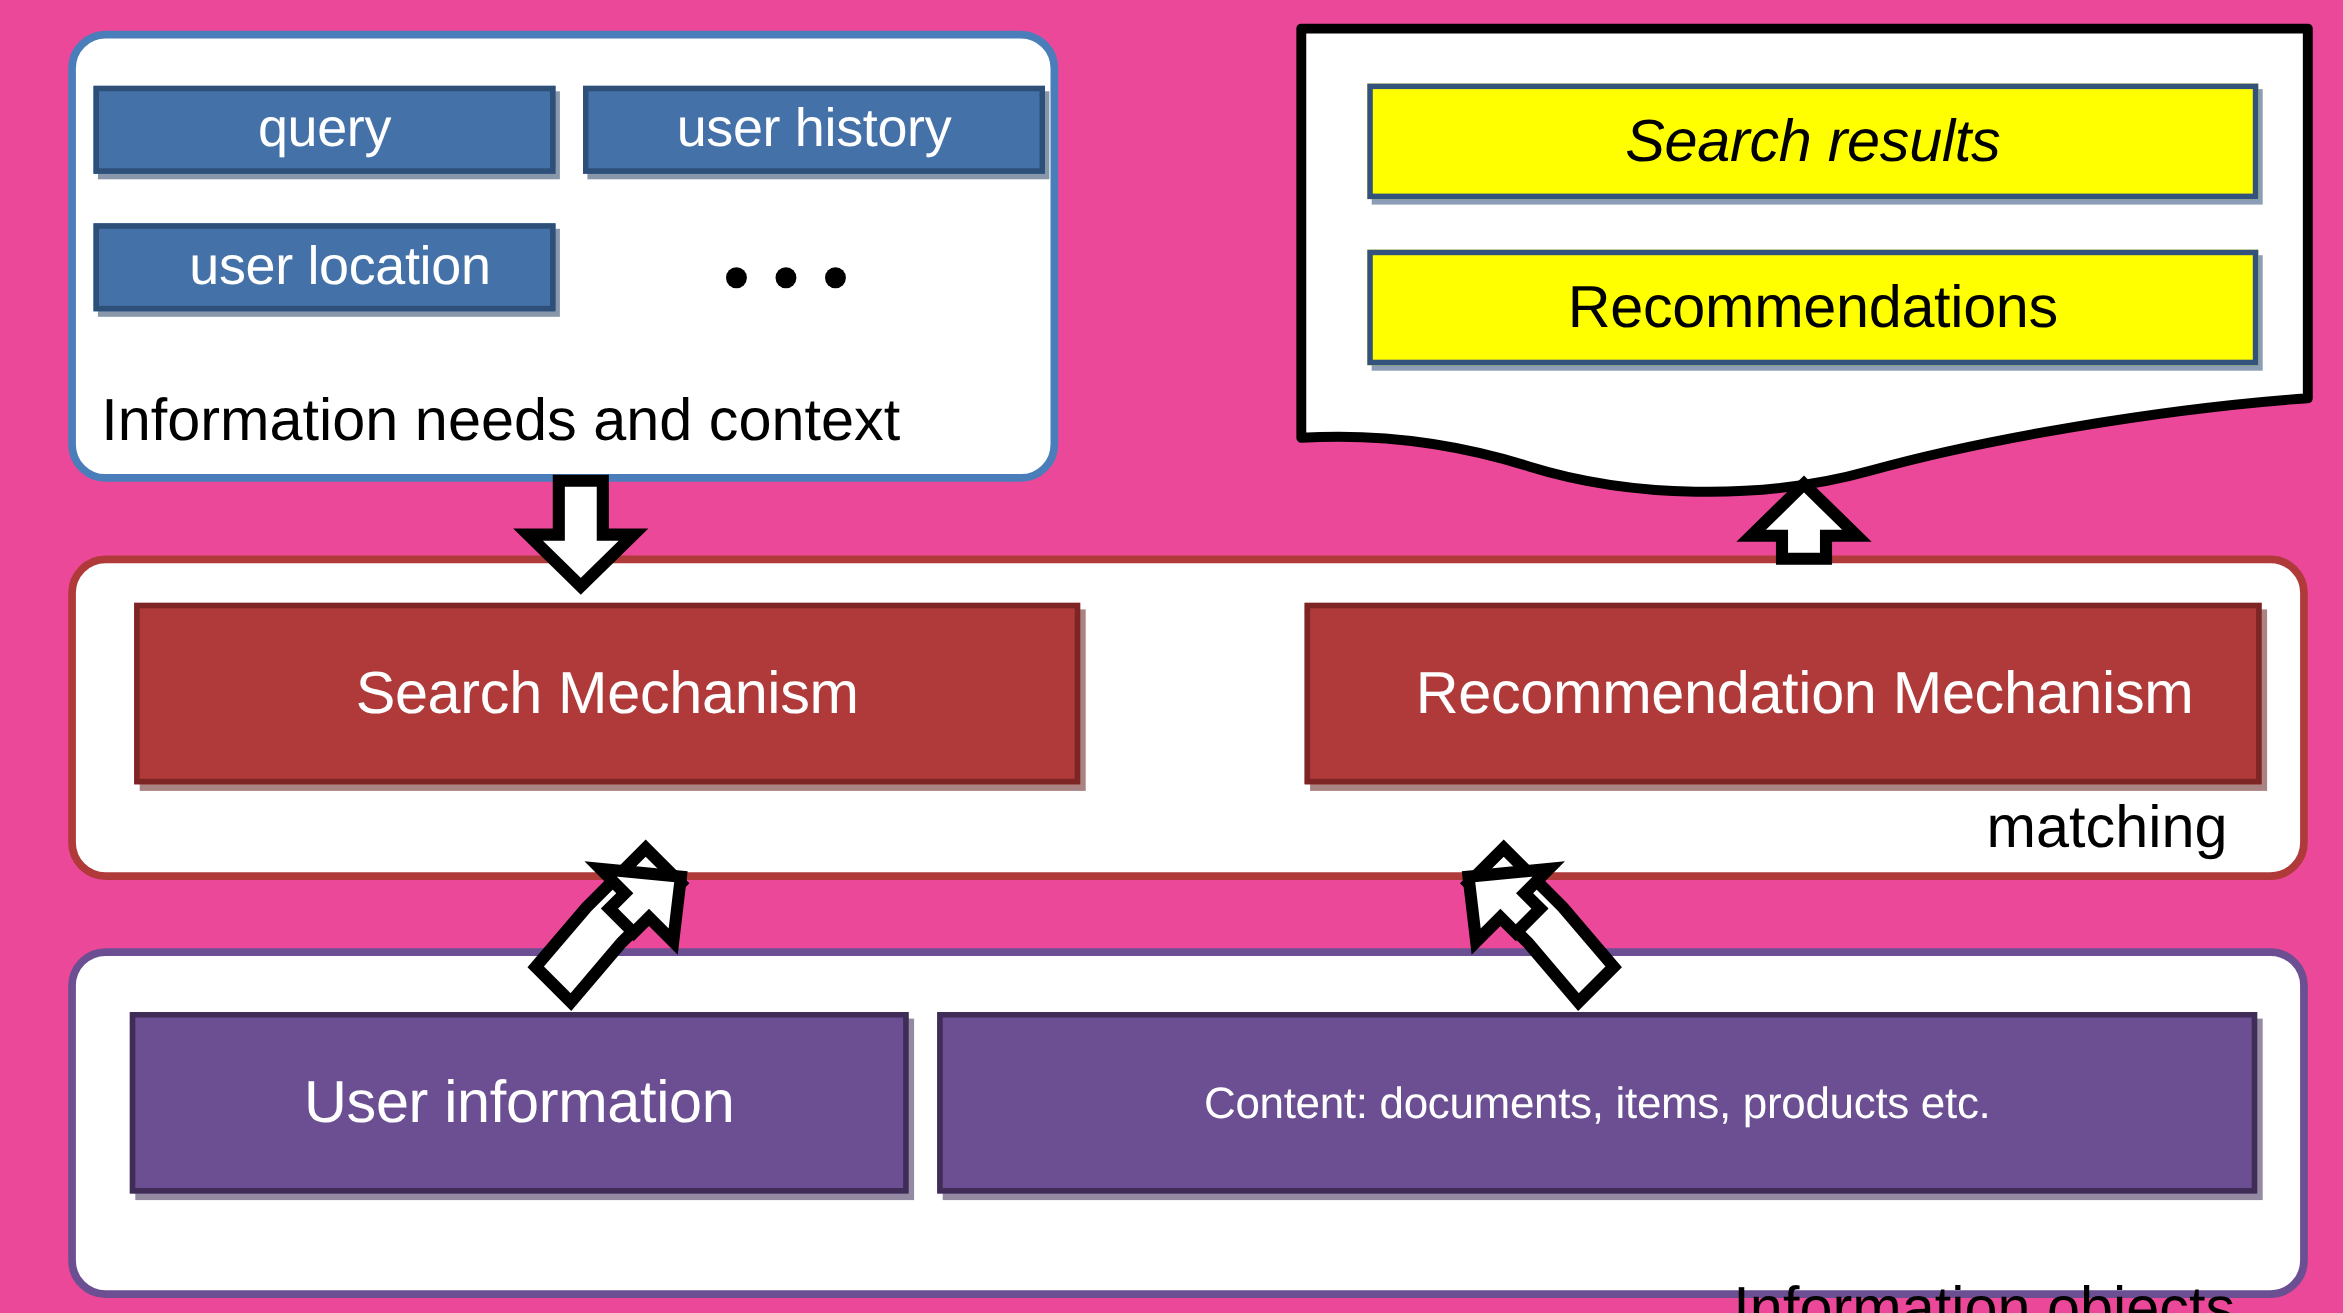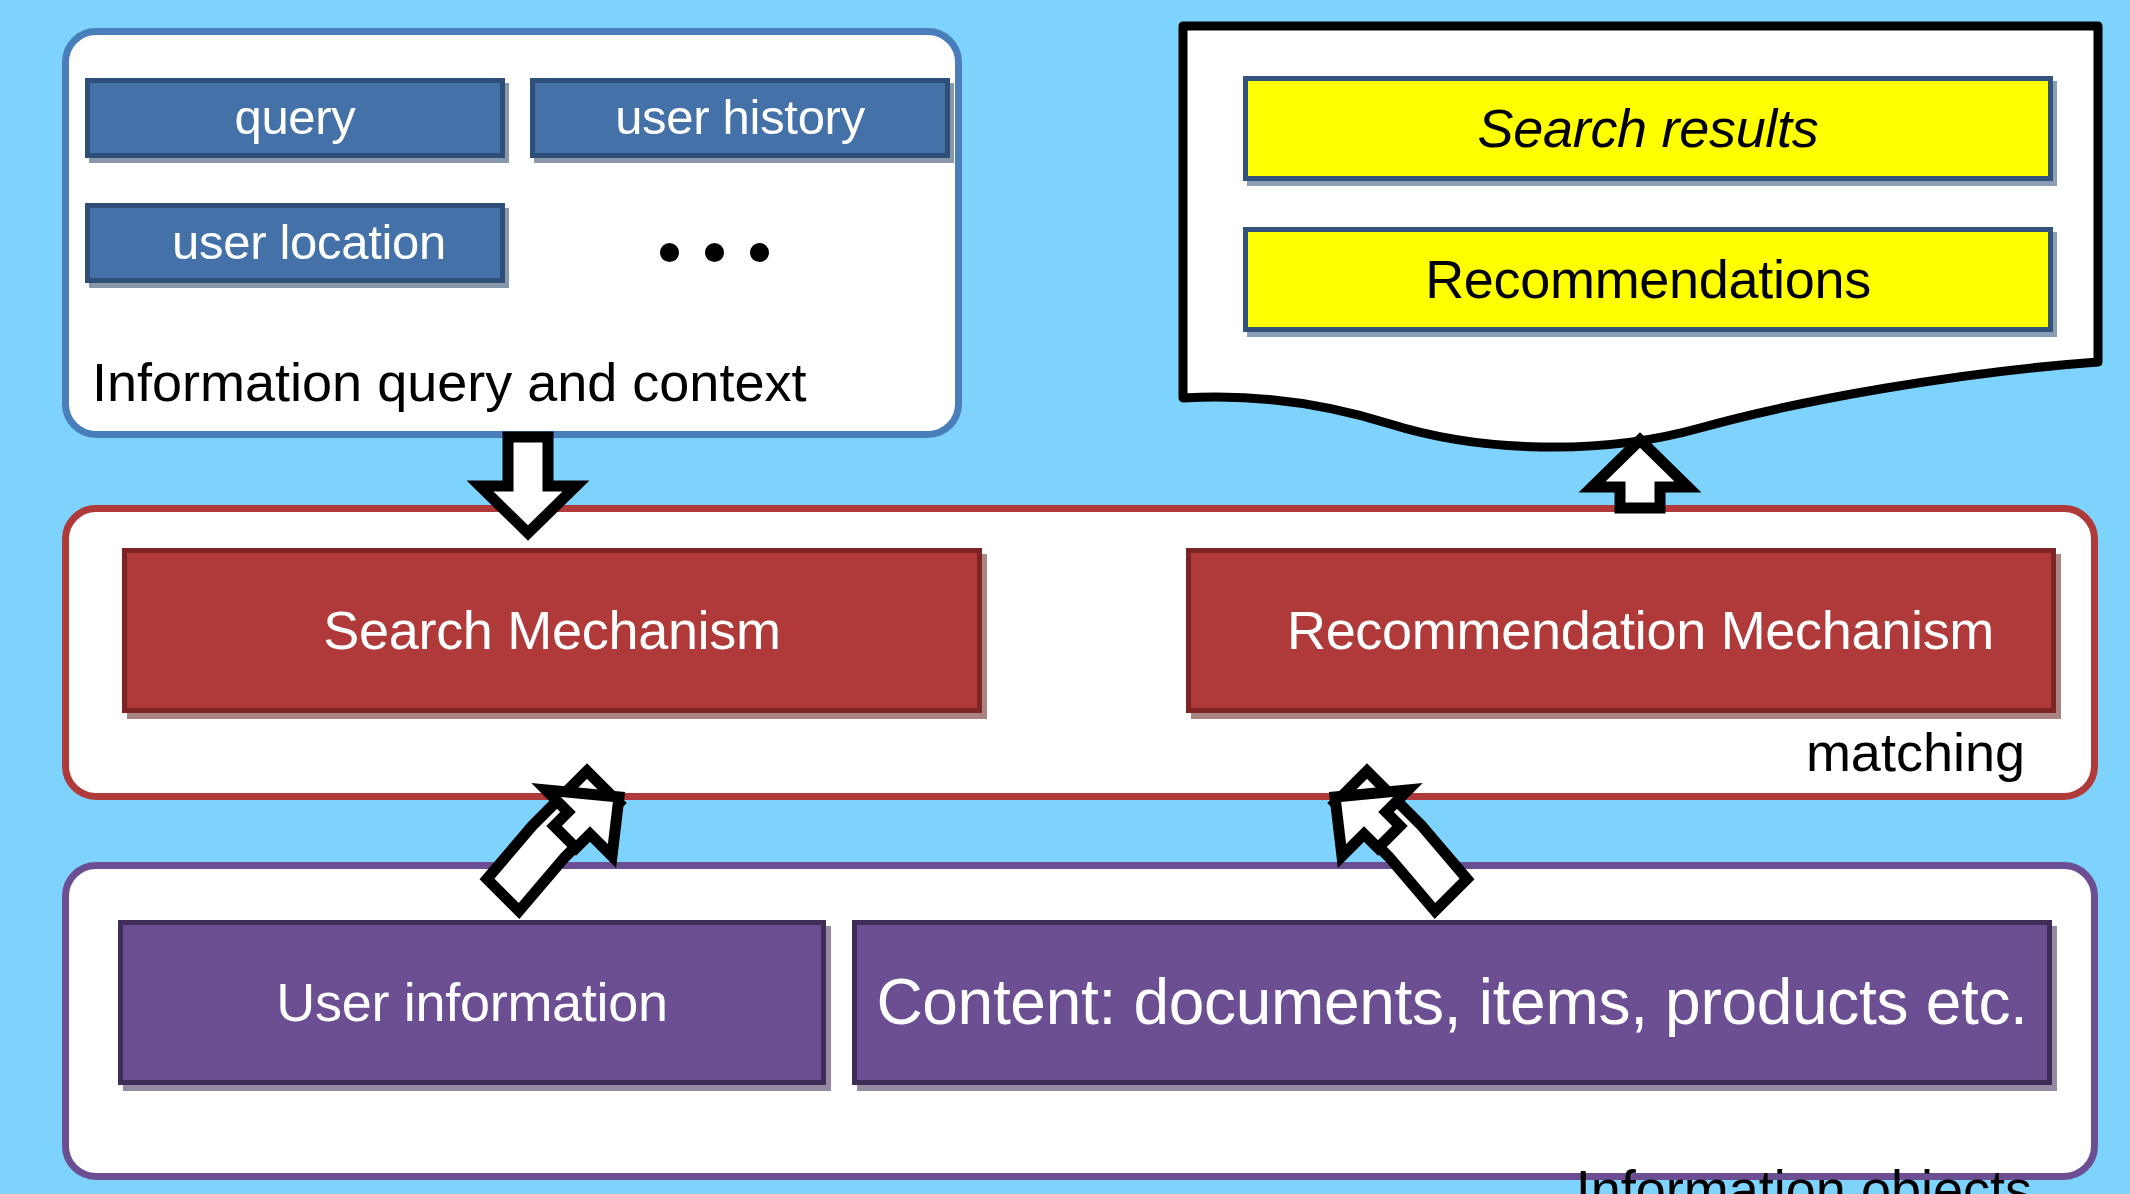--- a/index.html
+++ b/index.html
@@ -8,21 +8,21 @@
     padding: 0;
     background: #ffffff;
   }
   body {
     font-family: "Liberation Sans", sans-serif;
   }
   #canvas {
     position: relative;
     width: 2130px;
     height: 1194px;
-    background: #7dd3fc;
+    background: #ec4899;
     overflow: hidden;
   }
 
   
   .panel {
     position: absolute;
     box-sizing: border-box;
     background: #ffffff;
     border-radius: 34px;
     border-style: solid;
@@ -122,21 +122,21 @@
   <div class="box box-blue" style="left:85px; top:203px; width:420px; height:80px; font-size:49px;padding-left:28px;">
     <span>user location</span>
   </div>
 
   <div class="ellipsis" style="left:660px; top:243px;">
     <i></i>
       <i></i>
       <i></i>
   </div>
 
-  <div class="caption" style="left:92px; top:355px; font-size:54px;">Information query and context</div>
+  <div class="caption" style="left:92px; top:355px; font-size:54px;">Information needs and context</div>
 
   <svg class="overlay" viewBox="0 0 2130 1194" xmlns="http://www.w3.org/2000/svg">
 
     <path d="M 1183 26 L 2098 26 L 2098 362
              C 1960 372 1800 400 1700 428
              C 1600 456 1480 452 1390 424
              C 1320 402 1250 394 1183 398 Z" fill="#ffffff" stroke="#000000" stroke-width="9" stroke-linejoin="round"></path>
   </svg>
 
   <div class="box box-yellow" style="left:1243px; top:76px; width:810px; height:105px; font-size:54px;font-style:italic;">
@@ -160,21 +160,21 @@
 
   <div class="caption" style="right:105px; top:725px; font-size:54px;">matching</div>
 
   <div class="panel panel-purple" style="left:62px; top:862px; width:2036px; height:318px;">
   </div>
 
   <div class="box box-purple" style="left:118px; top:920px; width:708px; height:165px; font-size:54px;">
     <span>User information</span>
   </div>
 
-  <div class="box box-purple" style="left:852px; top:920px; width:1200px; height:165px; font-size:64px;">
+  <div class="box box-purple" style="left:852px; top:920px; width:1200px; height:165px; font-size:40px;">
     <span>Content: documents, items, products etc.</span>
   </div>
 
   <div class="caption" style="right:98px; top:1162px; font-size:54px;">Information objects</div>
 
   <svg class="overlay" viewBox="0 0 2130 1194" xmlns="http://www.w3.org/2000/svg">
 
     <polygon points="508,437 548,437 548,486 576,486 528,533 480,486 508,486" fill="#ffffff" stroke="#000000" stroke-width="11" stroke-linejoin="miter"></polygon>
 
     <polygon points="1640,440 1688,487 1660,487 1660,508 1620,508 1620,487 1592,487" fill="#ffffff" stroke="#000000" stroke-width="11" stroke-linejoin="miter"></polygon>

